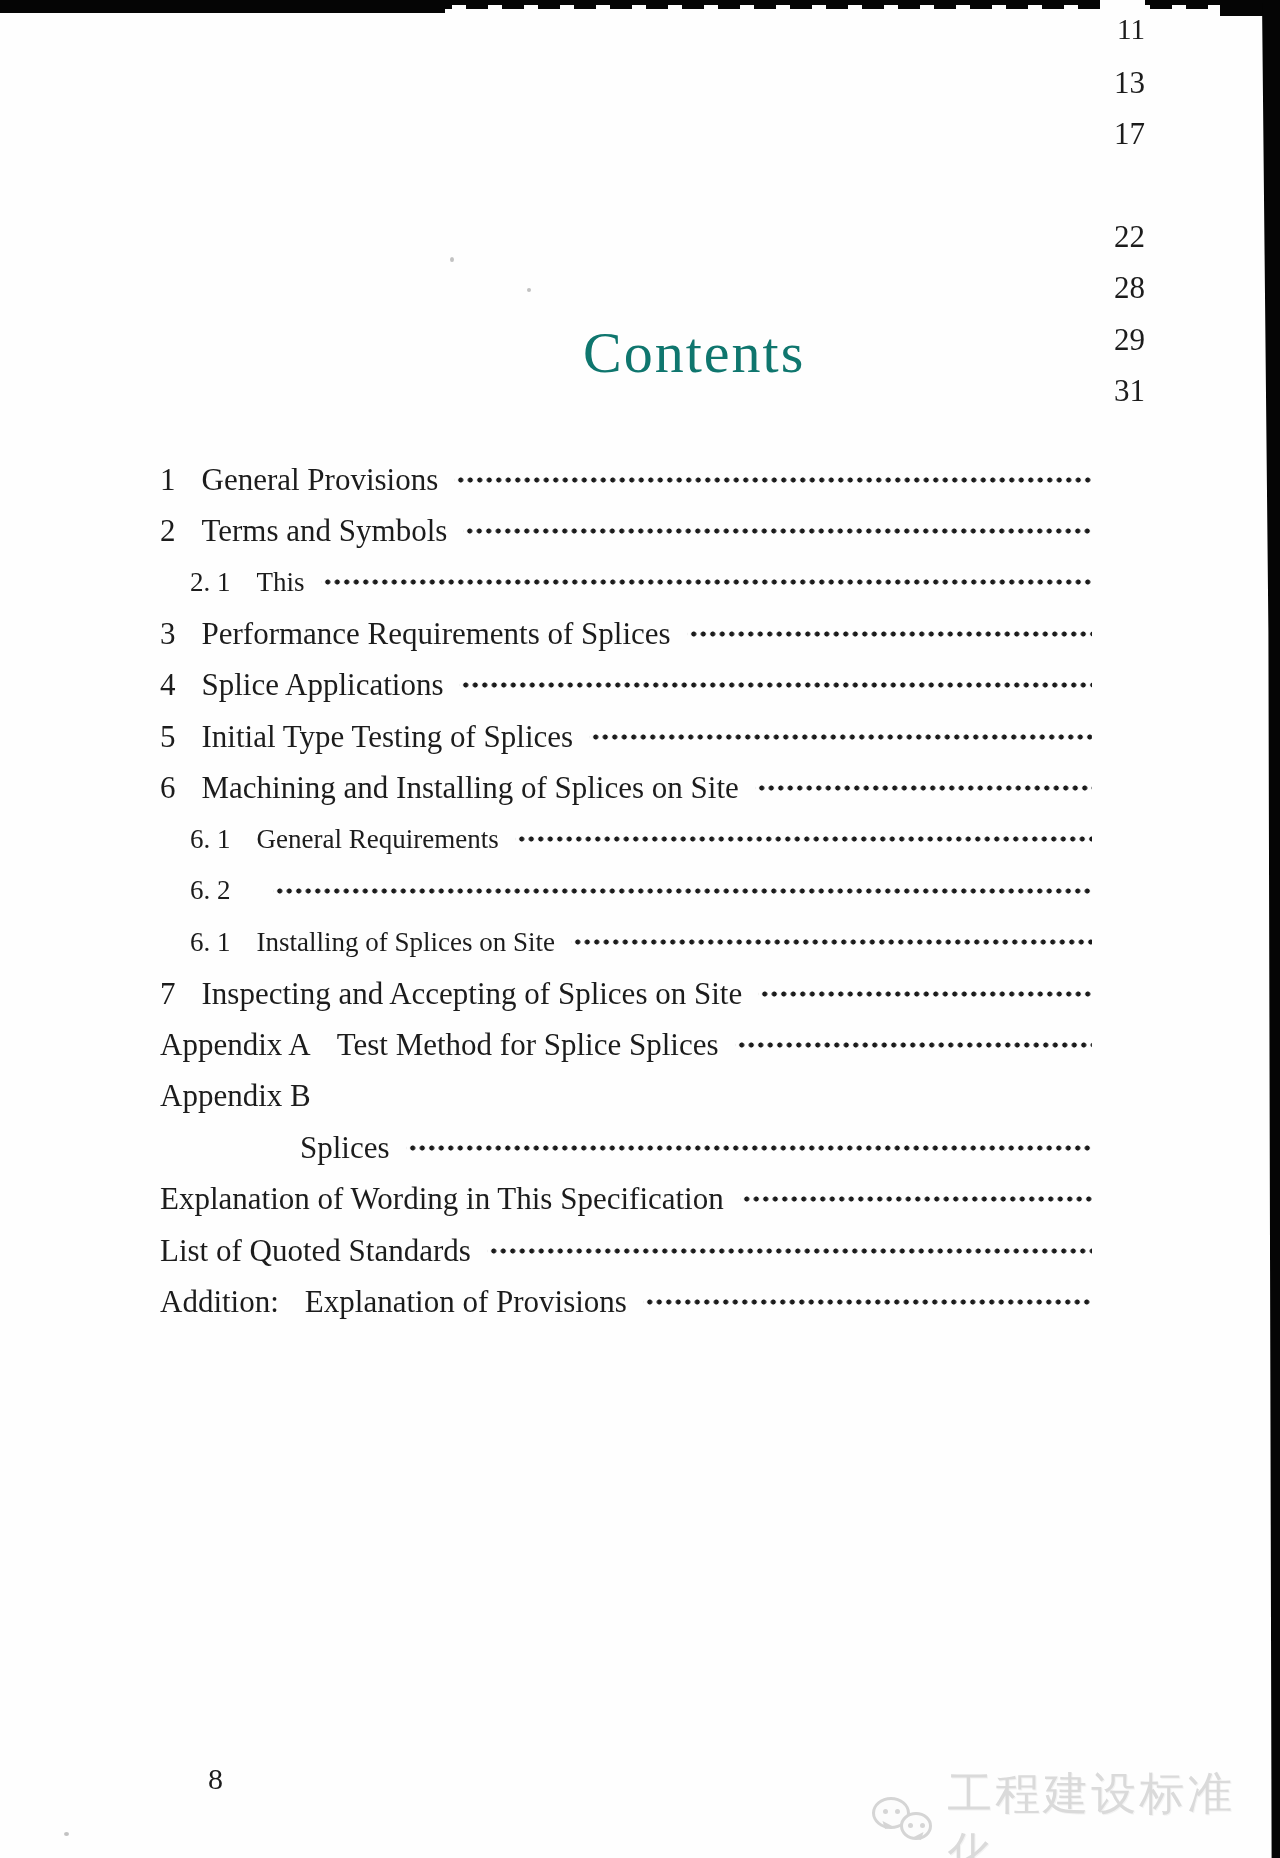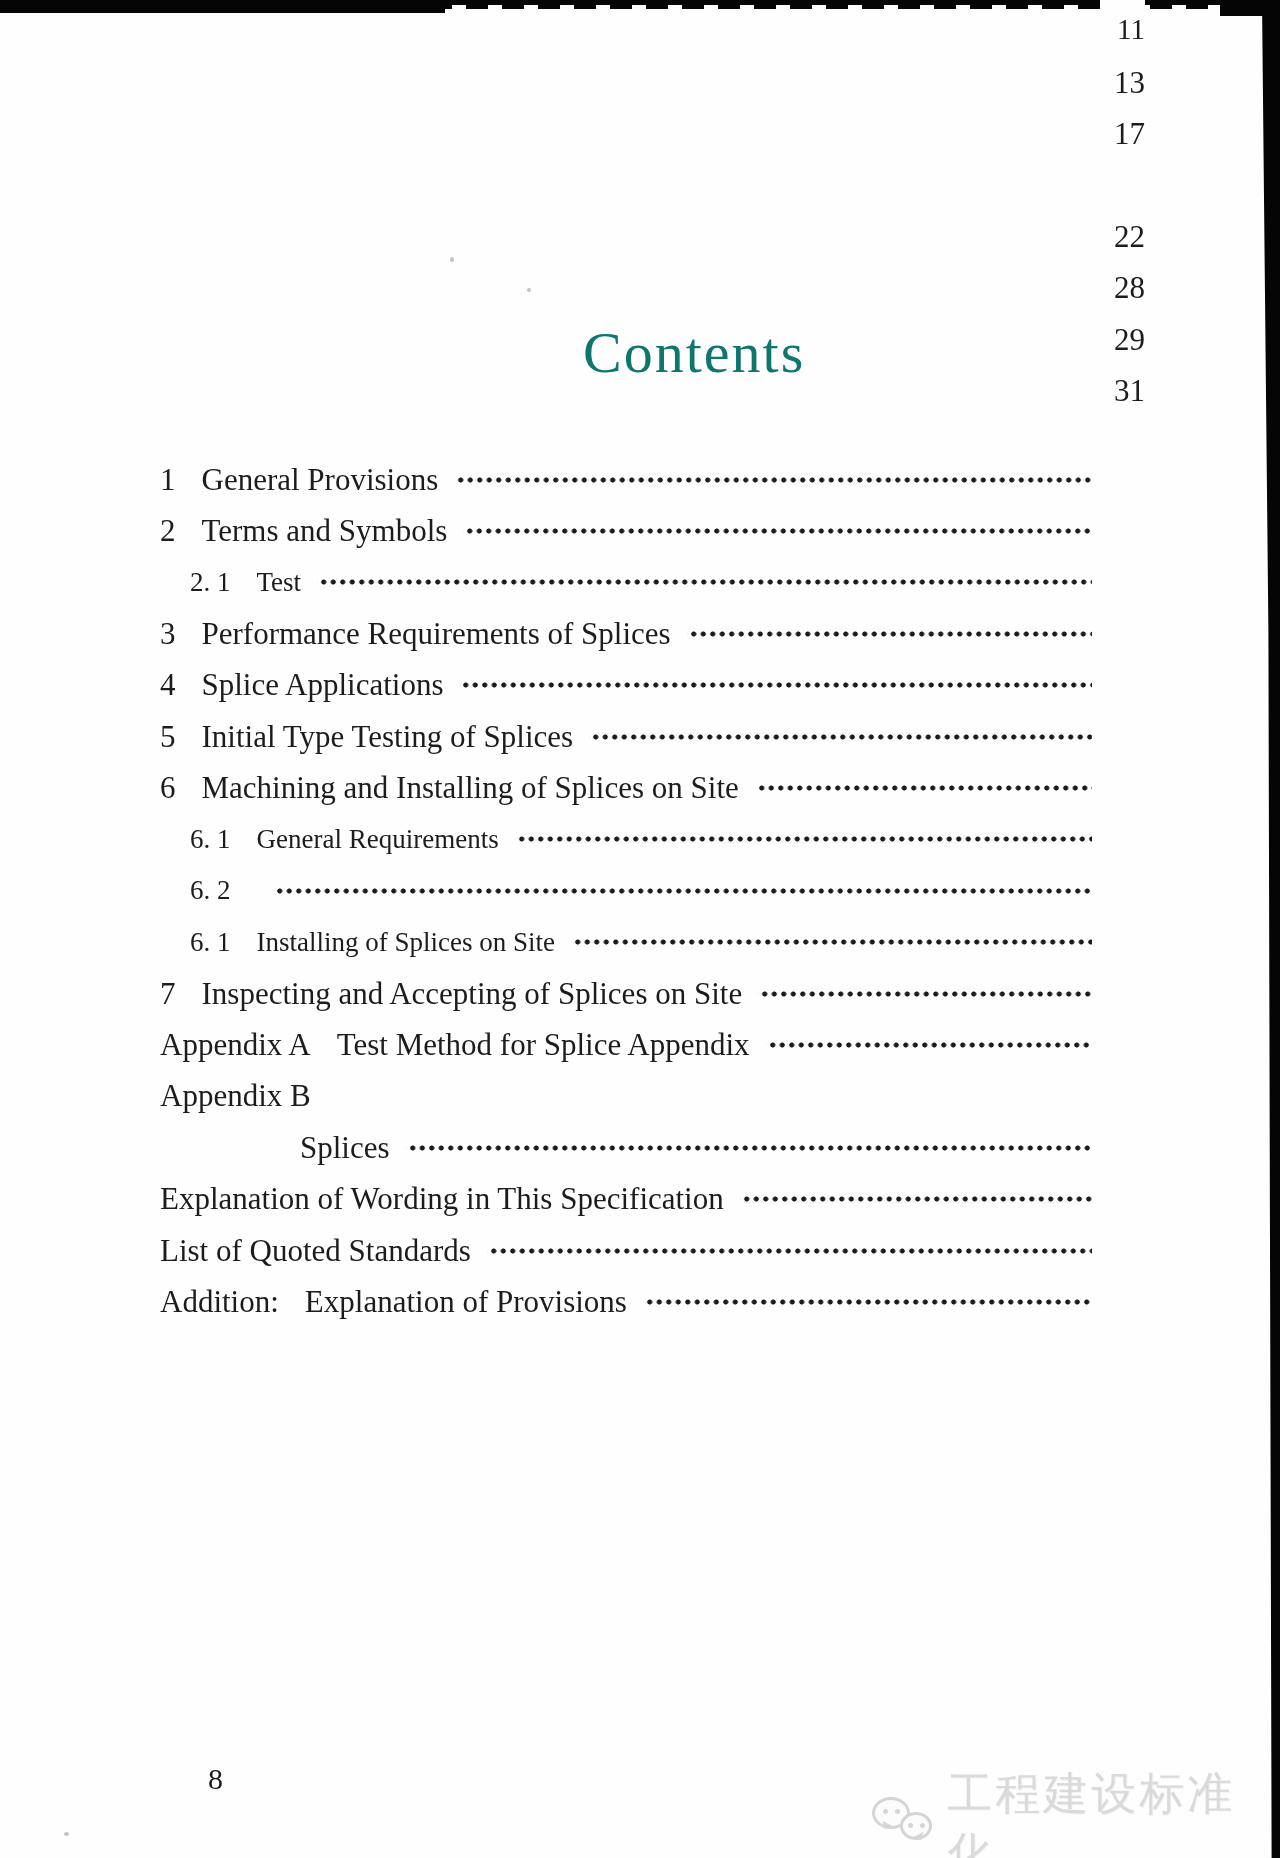--- a/index.html
+++ b/index.html
@@ -101,21 +101,21 @@
       <span class="page">1</span>
     </div>
       <div class="toc-row">
       <span class="prefix">2</span>
       <span class="title">Terms and Symbols</span>
       <span class="leader"></span>
       <span class="page">2</span>
     </div>
       <div class="toc-row lvl1">
       <span class="prefix">2. 1</span>
-      <span class="title">Test</span>
+      <span class="title">This</span>
       <span class="leader"></span>
       <span class="page">2</span>
     </div>
       <div class="toc-row">
       <span class="prefix">3</span>
       <span class="title">Performance Requirements of Splices</span>
       <span class="leader"></span>
       <span class="page">4</span>
     </div>
       <div class="toc-row">
@@ -154,21 +154,21 @@
       <span class="page">11</span>
     </div>
       <div class="toc-row">
       <span class="prefix">7</span>
       <span class="title">Inspecting and Accepting of Splices on Site</span>
       <span class="leader"></span>
       <span class="page">13</span>
     </div>
       <div class="toc-row">
       <span class="prefix">Appendix A</span>
-      <span class="title">Test Method for Splice Appendix</span>
+      <span class="title">Test Method for Splice Splices</span>
       <span class="leader"></span>
       <span class="page">17</span>
     </div>
       <div class="toc-row nolead">
       <span class="prefix">Appendix B</span>
       <span class="leader"></span>
       <span class="page"></span>
     </div>
       <div class="toc-row cont">
 

